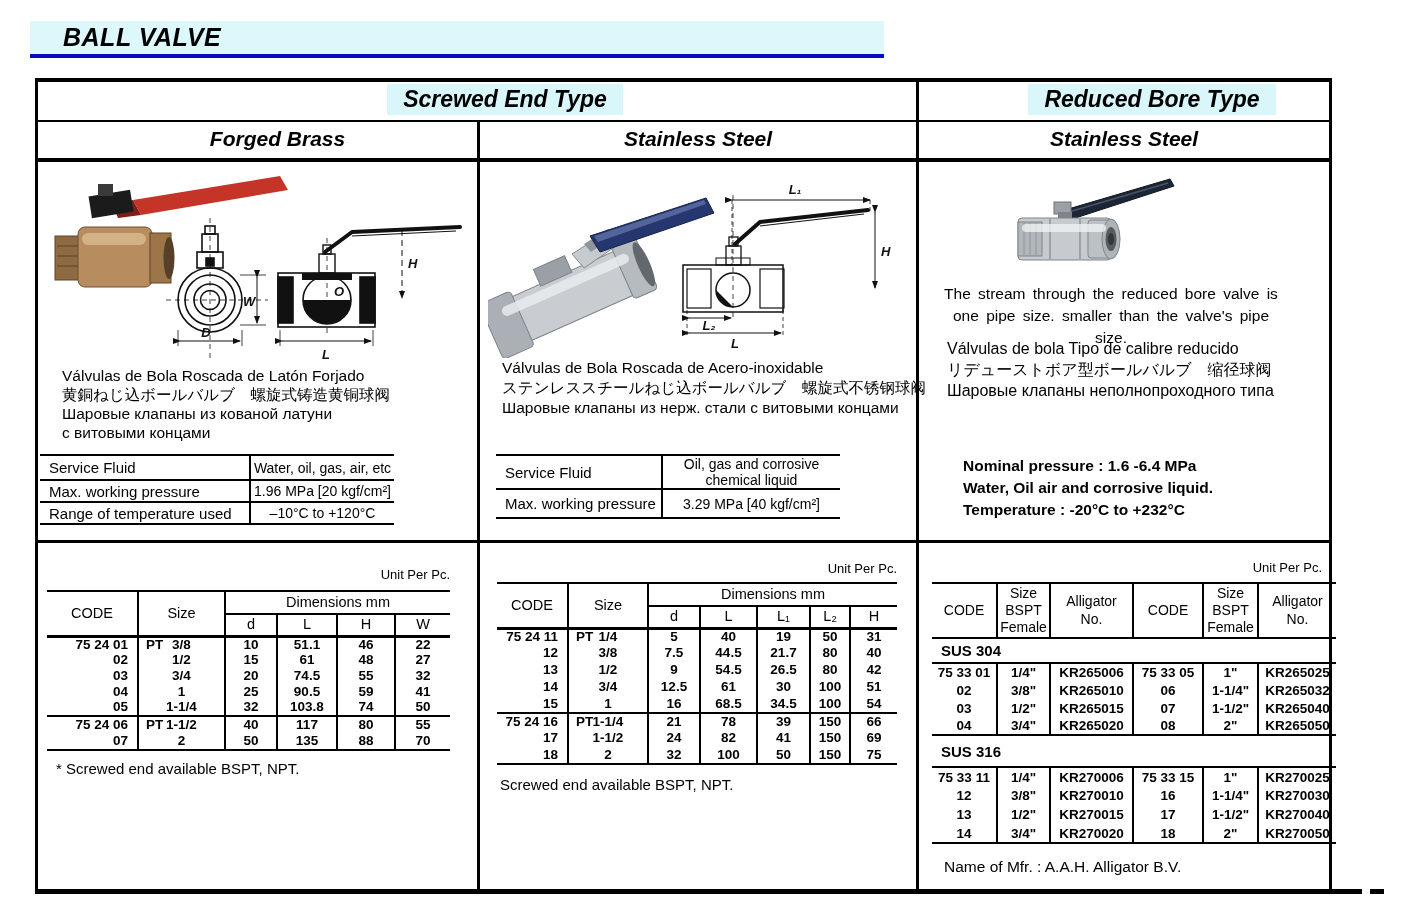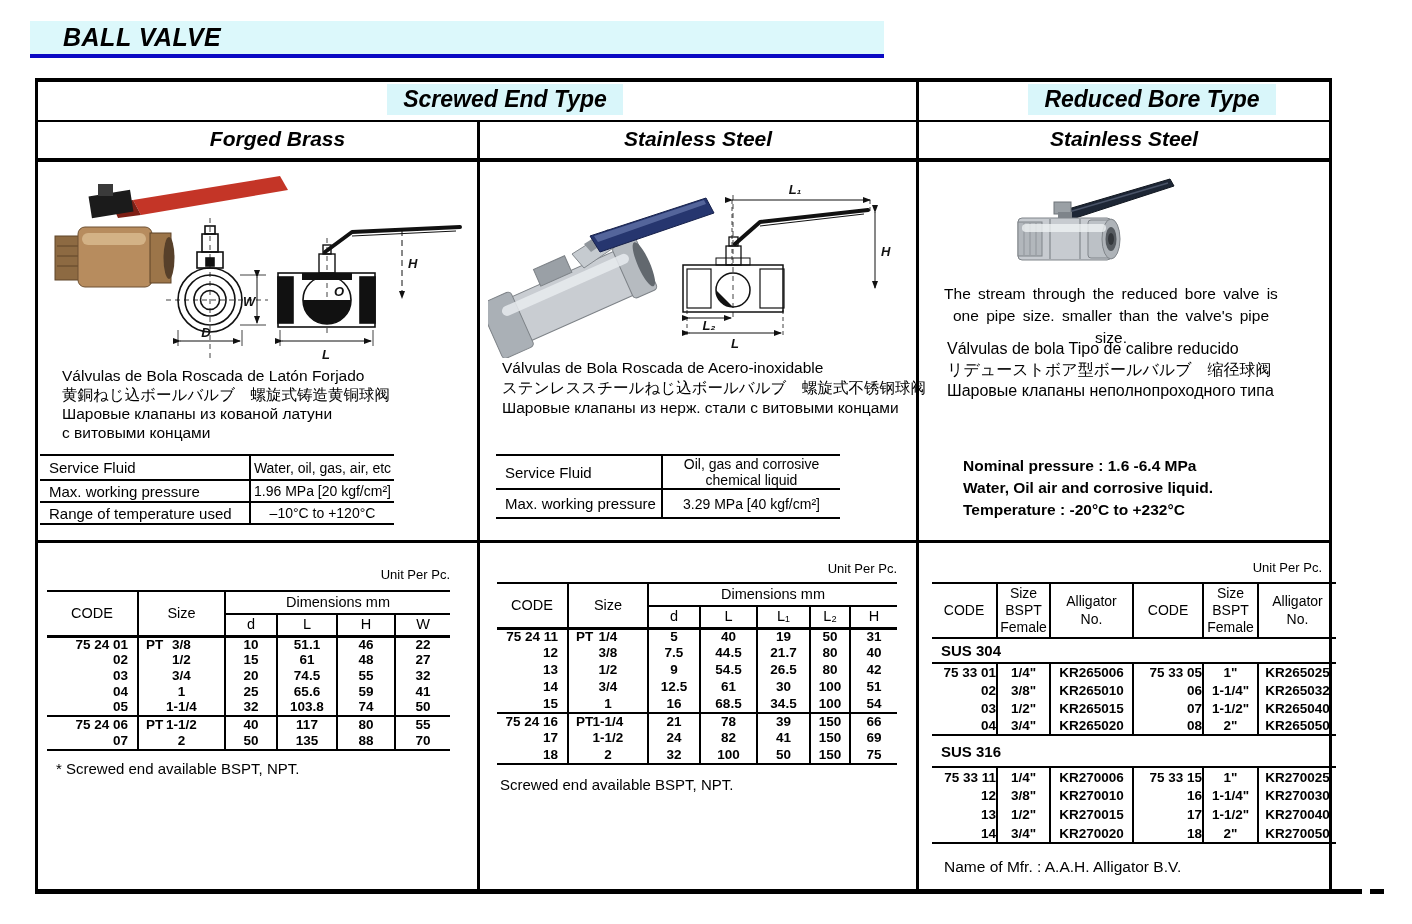--- a/index.html
+++ b/index.html
@@ -46,21 +46,21 @@
   table.dim td.code{text-align:right;padding-right:9px;}
   table.dim td.size{position:relative;}
   table.dim td.size .pt{position:absolute;left:7px;top:50%;transform:translateY(-50%);}
   
   table.rb{position:absolute;border-collapse:collapse;table-layout:fixed;
            border-top:2px solid #000;border-bottom:2px solid #000;}
   table.rb th,table.rb td{padding:0;text-align:center;vertical-align:middle;}
   table.rb th{font-weight:400;font-size:14px;line-height:1.22;border-bottom:2px solid #000;}
   table.rb td{font-weight:700;font-size:13.5px;}
   table.rb td+td,table.rb th+th{border-left:2px solid #000;}
-  table.rb td.code{text-align:right;}
+  table.rb td.code{}
   table.rb tr.band td{text-align:left;padding-left:9px;font-size:15px;border-bottom:2px solid #000;}
   table.rb tr.band2 td{border-top:2px solid #000;}
   .pre{white-space:pre-line;}
   svg text{font-family:"Liberation Sans","DejaVu Sans",sans-serif;font-size:13px;
            font-weight:bold;font-style:italic;fill:#111;}
 </style>
 </head>
 <body>
 
 <div class="page">
@@ -232,21 +232,21 @@
           <td class="size"><span>3/4</span></td>
           <td>20</td>
           <td>74.5</td>
           <td>55</td>
           <td>32</td>
         </tr>
       <tr style="height:16px">
           <td class="code">04</td>
           <td class="size"><span>1</span></td>
           <td>25</td>
-          <td>65.6</td>
+          <td>90.5</td>
           <td>59</td>
           <td>41</td>
         </tr>
       <tr style="height:16px">
           <td class="code">05</td>
           <td class="size"><span>1-1/4</span></td>
           <td>32</td>
           <td>103.8</td>
           <td>74</td>
           <td>50</td>

